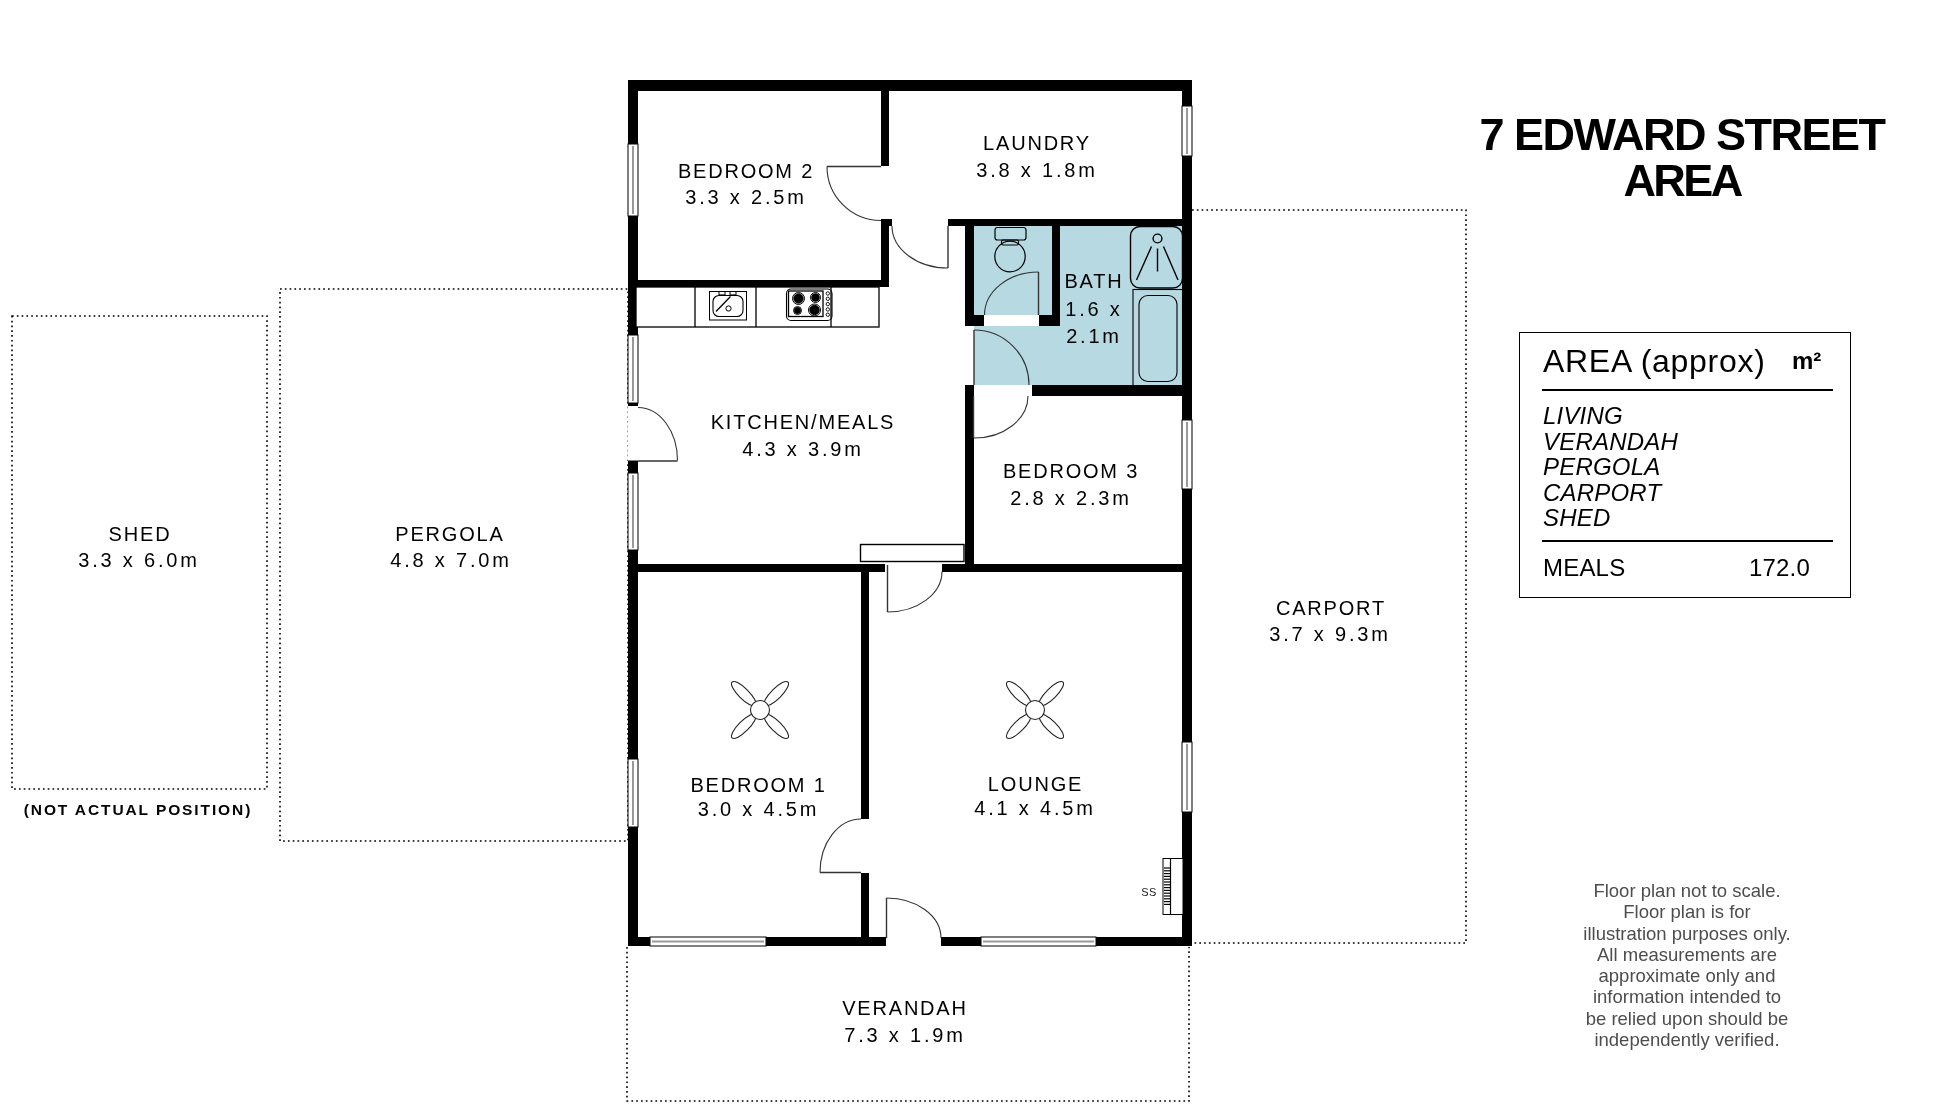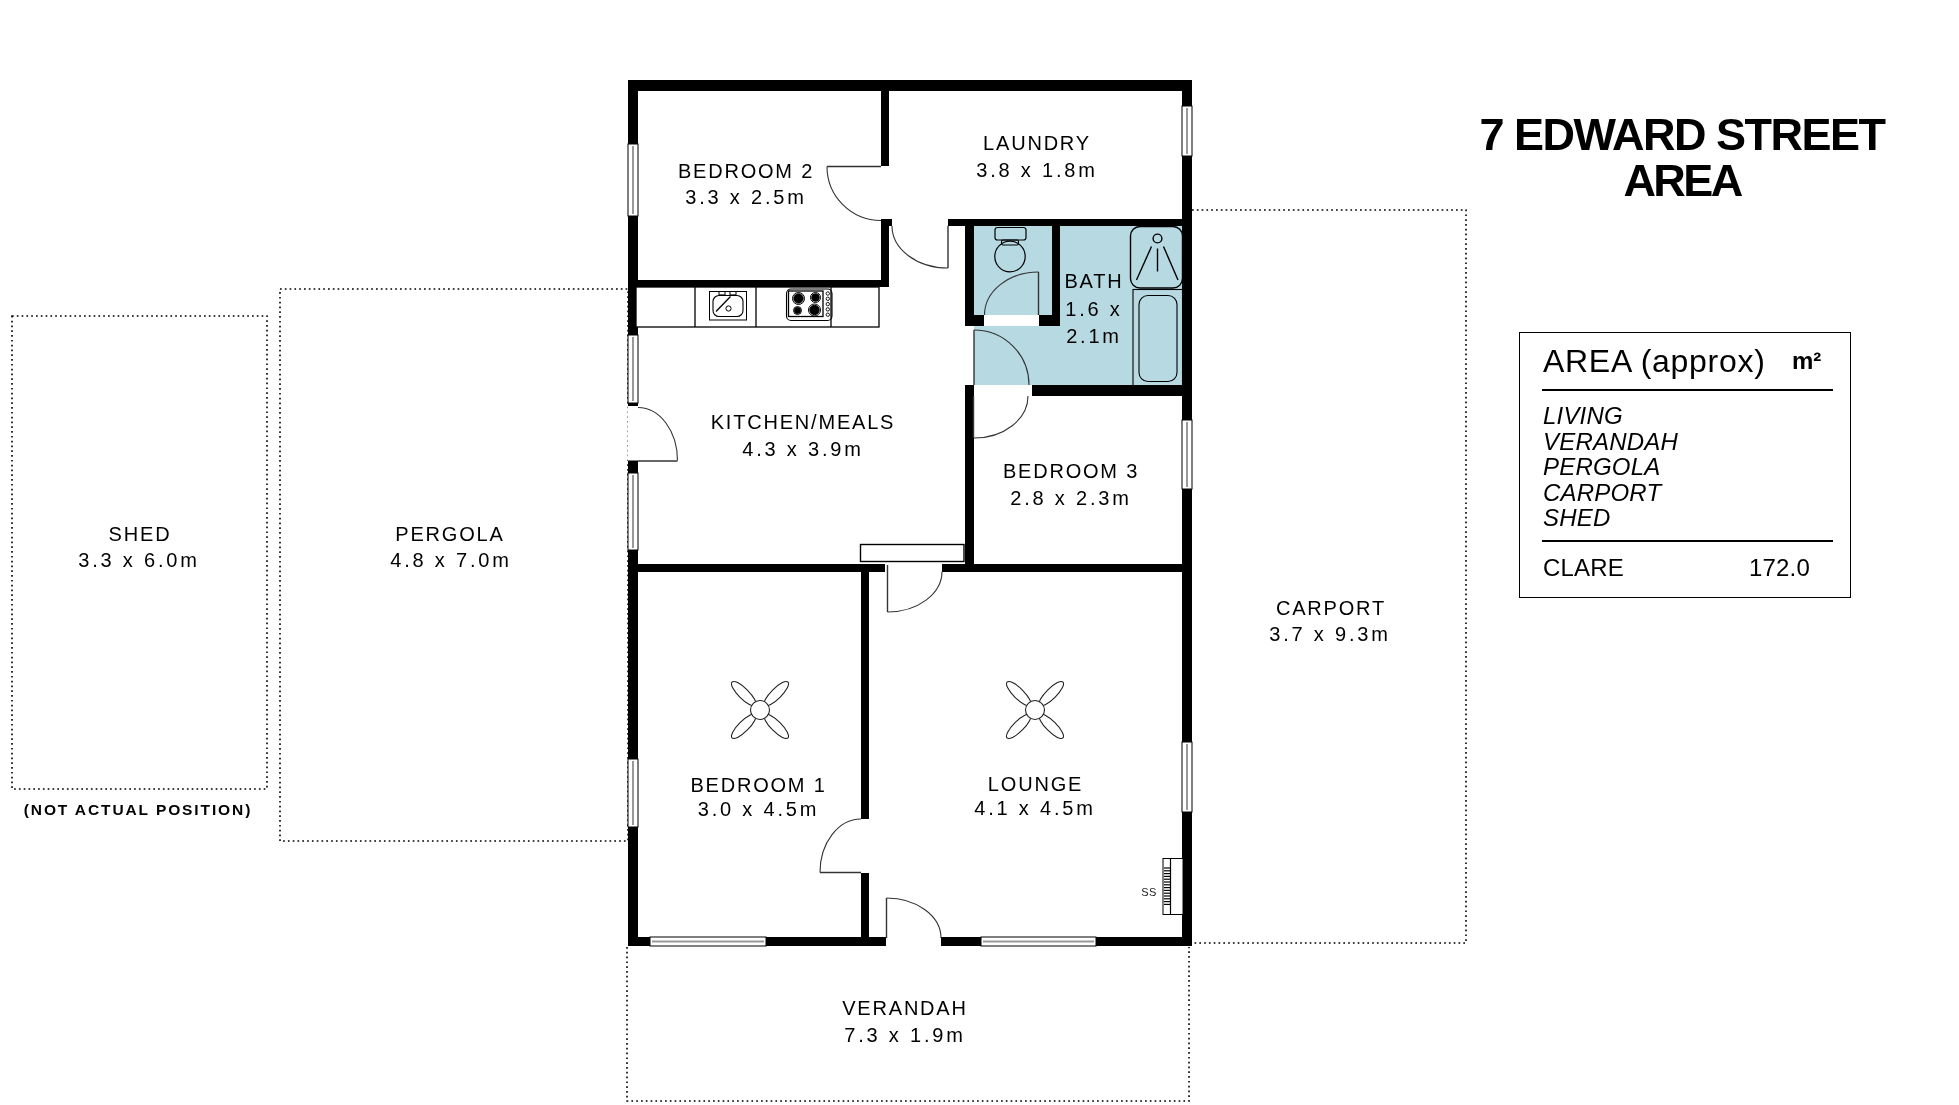--- a/index.html
+++ b/index.html
@@ -306,18 +306,19 @@
 
   <div class="abs" style="left:23px;top:16px;font-size:32px;line-height:24px;font-weight:normal;letter-spacing:0.7px;">AREA (approx)</div>
   <div class="abs" style="left:252px;top:16px;font-size:24px;line-height:24px;font-weight:bold;margin-left:20px;">m²</div>
 
   <div class="abs" style="left:22px;top:56px;width:291px;height:0;border-top:2px solid #000;"></div>
 
   <div class="abs" style="left:23px;top:70px;font-size:24px;letter-spacing:0.2px;line-height:25.6px;font-style:italic;">LIVING<br>VERANDAH<br>PERGOLA<br>CARPORT<br>SHED</div>
 
   <div class="abs" style="left:22px;top:207px;width:291px;height:0;border-top:2px solid #000;"></div>
 
-  <div class="abs" style="left:23px;top:223px;font-size:24px;line-height:24px;letter-spacing:0.2px;">CLARE</div>
+  <div class="abs" style="left:23px;top:223px;font-size:24px;line-height:24px;letter-spacing:0.2px;">MEALS</div>
   <div class="abs" style="left:160px;top:223px;width:130px;text-align:right;font-size:24px;line-height:24px;letter-spacing:0.2px;">172.0</div>
 </div>
 
 
+<div class="abs" style="left:1537px;top:880px;width:300px;text-align:center;font-size:18.5px;line-height:21.3px;color:#4d4d4d;">Floor plan not to scale.<br>Floor plan is for<br>illustration purposes only.<br>All measurements are<br>approximate only and<br>information intended to<br>be relied upon should be<br>independently verified.</div>
 </div>
 
 </body></html>

